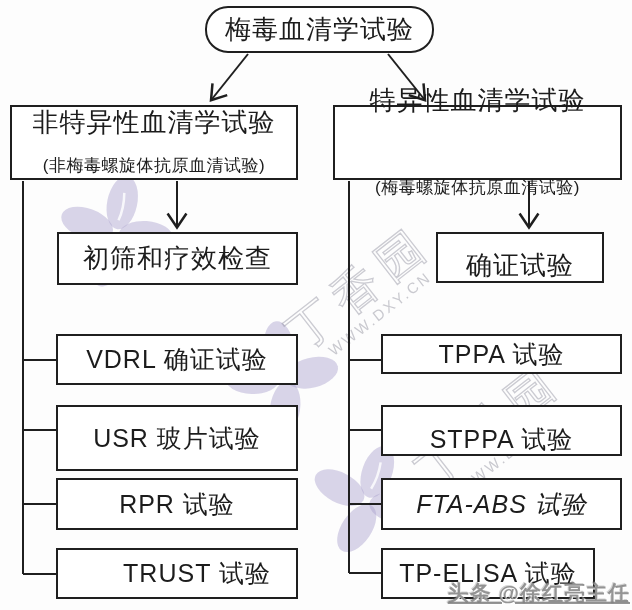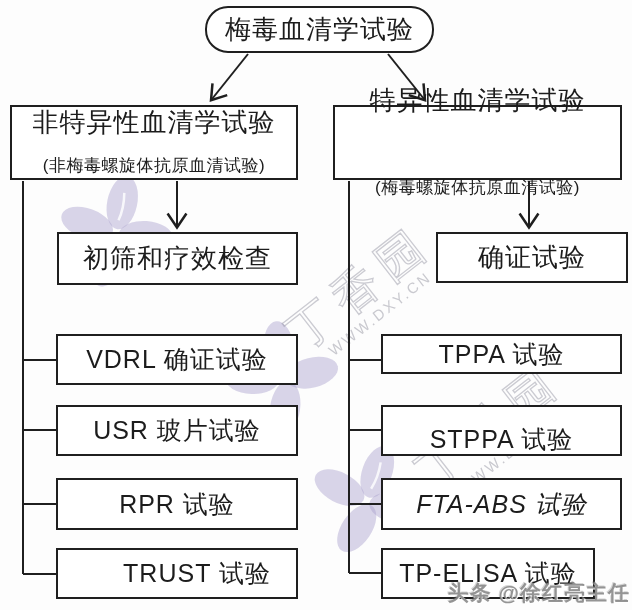--- a/index.html
+++ b/index.html
@@ -28,20 +28,21 @@
   }
   .wm .wm-url{
     font-size:15px;letter-spacing:2.5px;color:rgba(150,150,162,0.5);
     margin-top:2px;white-space:nowrap;
   }
   .credit{
     position:absolute;right:2px;top:579px;z-index:4;
     font-size:21px;font-weight:bold;letter-spacing:1px;white-space:nowrap;
     color:rgba(130,130,130,0.85);
     text-shadow:1px 1px 0 rgba(255,255,255,0.9), -1px -1px 0 rgba(90,90,90,0.25);
+    text-decoration:underline;
   }
 </style>
 </head>
 <body>
 
 <div id="canvas">
 
   <svg class="flowers" width="632" height="610" viewBox="0 0 632 610">
     <defs>
       <g id="flower">
@@ -93,28 +94,28 @@
     <div class="caption">(非梅毒螺旋体抗原血清试验)</div>
   </div>
   <div class="box" style="left:333px;top:105px;width:289px;height:75px;gap:44px;">
     <div class="main">特异性血清学试验</div>
     <div class="caption">(梅毒螺旋体抗原血清试验)</div>
   </div>
 
   <div class="box" style="left:57px;top:232px;width:241px;height:53px;">
     <div class="main">初筛和疗效检查</div>
   </div>
-  <div class="box" style="left:436px;top:232px;width:192px;height:51px;">
+  <div class="box" style="left:436px;top:232px;width:168px;height:51px;justify-content:flex-end;">
     <div class="main">确证试验</div>
   </div>
 
   <div class="box testbox" style="left:56px;top:334px;width:242px;height:51px;">
     <div class="main">VDRL 确证试验</div>
   </div>
-  <div class="box testbox" style="left:56px;top:405px;width:242px;height:51px;">
+  <div class="box testbox" style="left:56px;top:405px;width:242px;height:66px;">
     <div class="main">USR 玻片试验</div>
   </div>
   <div class="box testbox" style="left:56px;top:478px;width:242px;height:52px;">
     <div class="main">RPR 试验</div>
   </div>
   <div class="box testbox" style="left:56px;top:548px;width:242px;height:51px;padding-left:40px;">
     <div class="main">TRUST 试验</div>
   </div>
 
   <div class="box testbox" style="left:381px;top:334px;width:241px;height:40px;">

